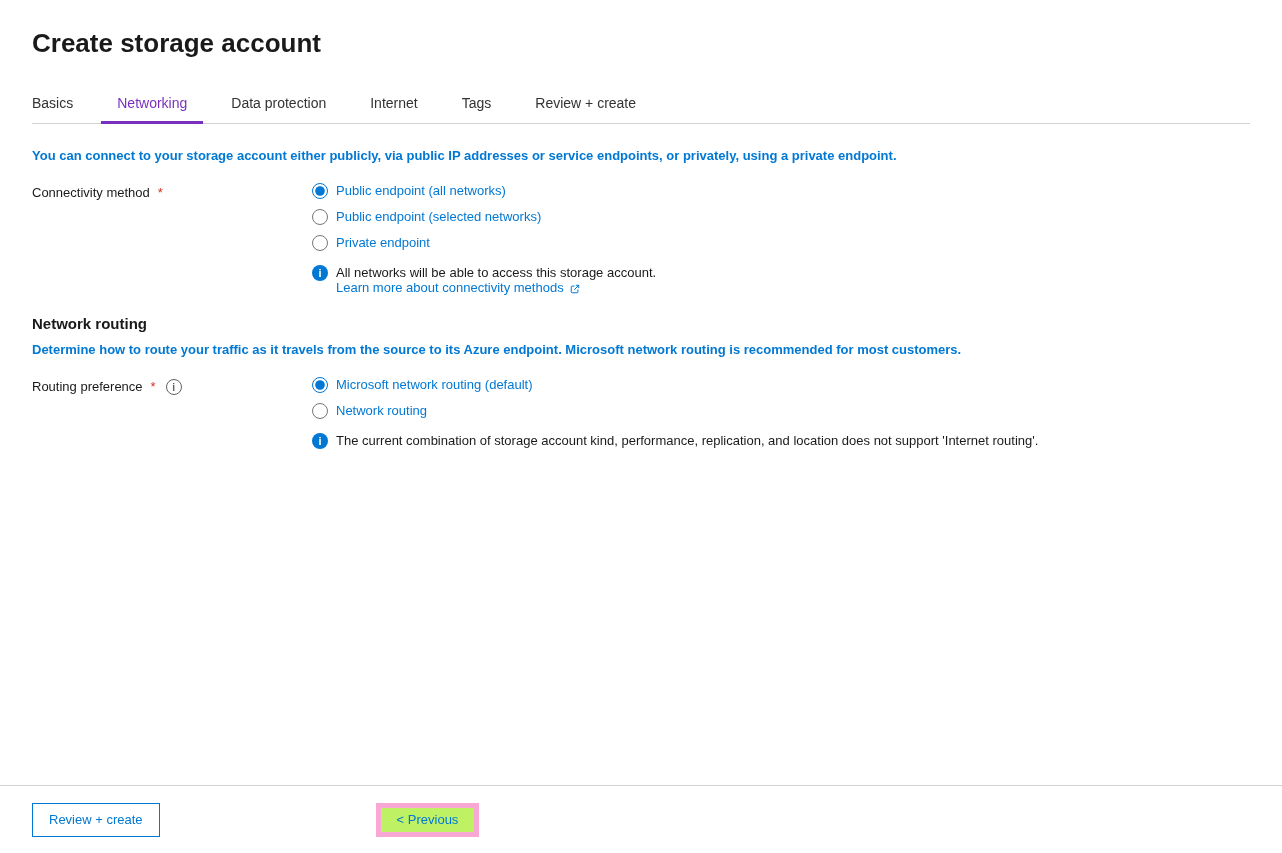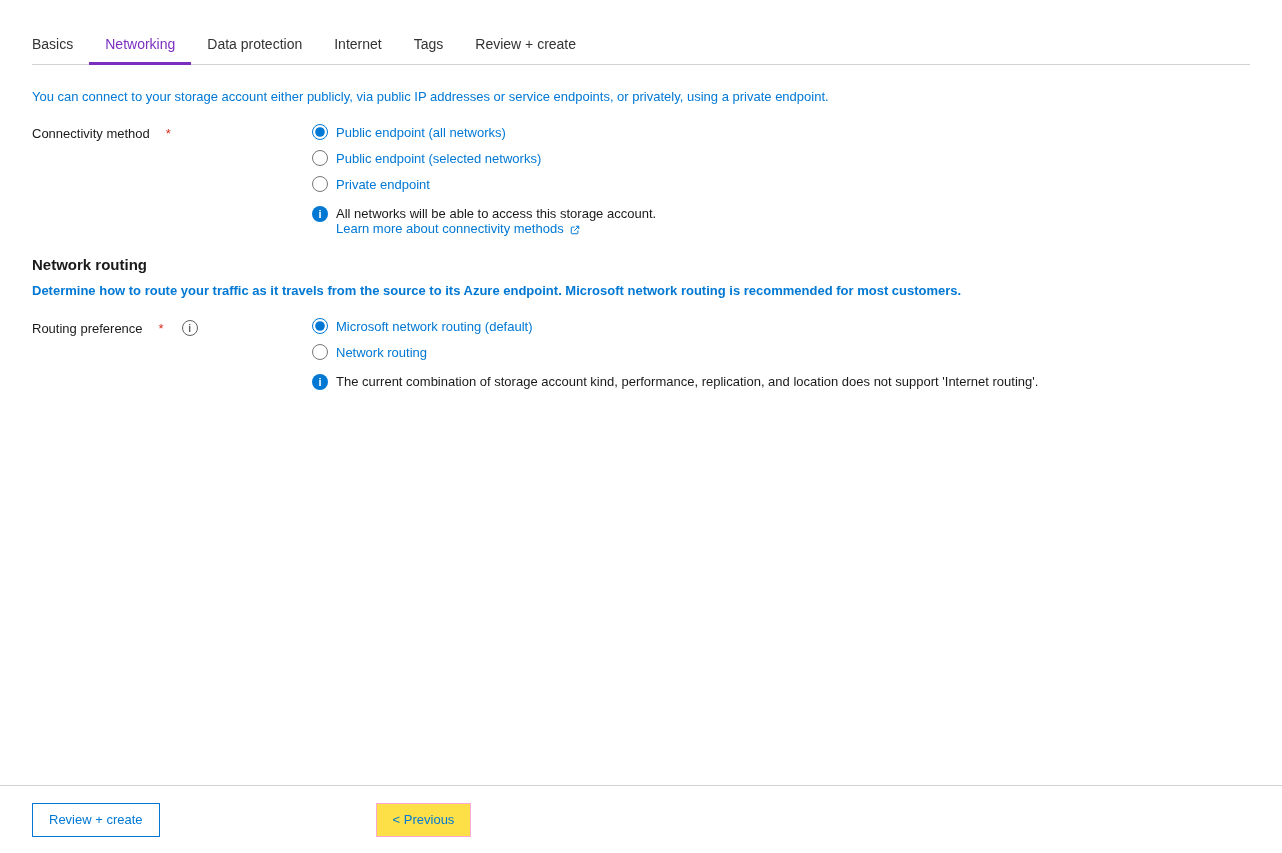--- a/index.html
+++ b/index.html
@@ -22,21 +22,21 @@
       font-weight: 600;
       color: #1a1a1a;
       margin-bottom: 28px;
     }
 
     
     .tabs {
       display: flex;
       border-bottom: 1px solid #d2d2d2;
       margin-bottom: 0;
-      gap: 0;
+      gap: 12px;
     }
 
     .tab-item {
       padding: 8px 16px 12px 16px;
       font-size: 14px;
       color: #333;
       cursor: pointer;
       position: relative;
       white-space: nowrap;
       text-decoration: none;
@@ -71,55 +71,54 @@
       font-weight: 600;
       color: #1a1a1a;
       margin-bottom: 10px;
     }
 
     .section-description {
       font-size: 13px;
       color: #0078d4;
       margin-bottom: 20px;
       max-width: 900px;
+      font-weight: bold;
     }
 
     
     .form-row {
       display: flex;
       align-items: flex-start;
       margin-bottom: 8px;
     }
 
     .form-label {
       width: 280px;
       min-width: 280px;
       font-size: 13px;
       color: #1a1a1a;
       padding-top: 2px;
       display: flex;
-      align-items: center;
-      gap: 16px;
+      gap: 8px;
     }
 
     .required-star {
       color: #d92d20;
       font-size: 13px;
     }
 
     .form-controls {
       display: flex;
       flex-direction: column;
       gap: 10px;
     }
 
     
     .radio-option {
       display: flex;
-      align-items: center;
       gap: 8px;
       font-size: 13px;
       cursor: pointer;
     }
 
     .radio-option input[type="radio"] {
       width: 16px;
       height: 16px;
       accent-color: #0078d4;
       cursor: pointer;
@@ -214,22 +213,22 @@
       border-top: 1px solid #d2d2d2;
       display: flex;
       align-items: center;
       padding: 0 32px;
       gap: 8px;
     }
 
     .btn {
       height: 34px;
       padding: 0 16px;
-      border: 1px solid #f9a8d4;
-      background: #fde047;
+      border: 5px solid #f9a8d4;
+      background: #bef264;
       color: #0078d4;
       font-size: 13px;
       cursor: pointer;
       font-family: 'Segoe UI', Arial, sans-serif;
       white-space: nowrap;
     }
 
     .btn-primary {
       background: #fff;
       color: #0078d4;
@@ -250,20 +249,21 @@
     }
 
     .warning-text {
       color: #1a1a1a;
     }
   </style>
 </head>
 <body>
 
 <div class="page-wrapper">
+  <h1 class="page-title">Create storage account</h1>
 
   <div class="tabs">
     <div class="tab-item">Basics</div>
     <div class="tab-item active">Networking</div>
     <div class="tab-item">Data protection</div>
     <div class="tab-item">Internet</div>
     <div class="tab-item">Tags</div>
     <div class="tab-item">Review + create</div>
   </div>
 

